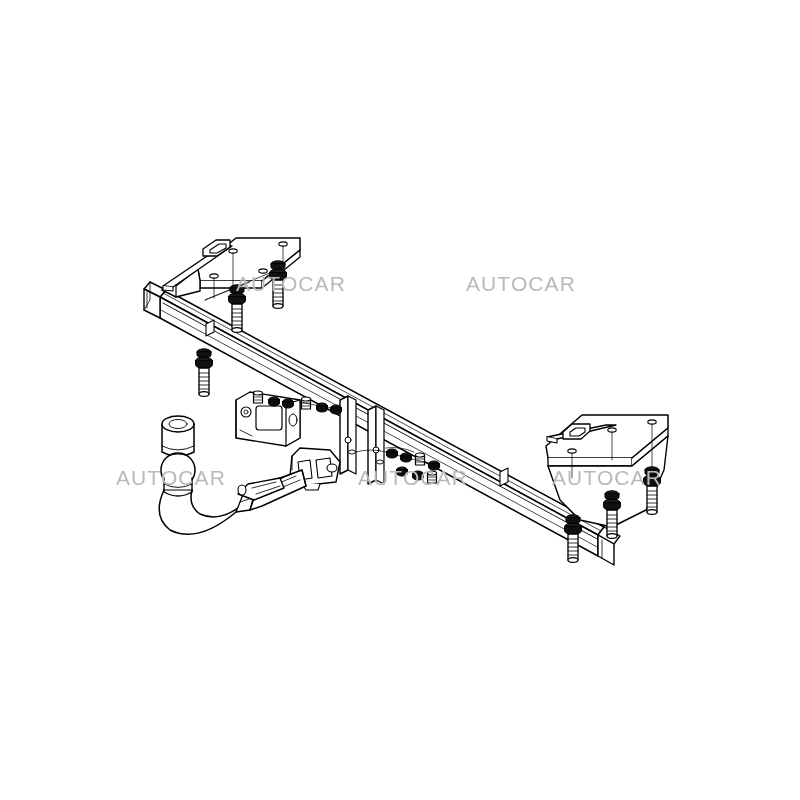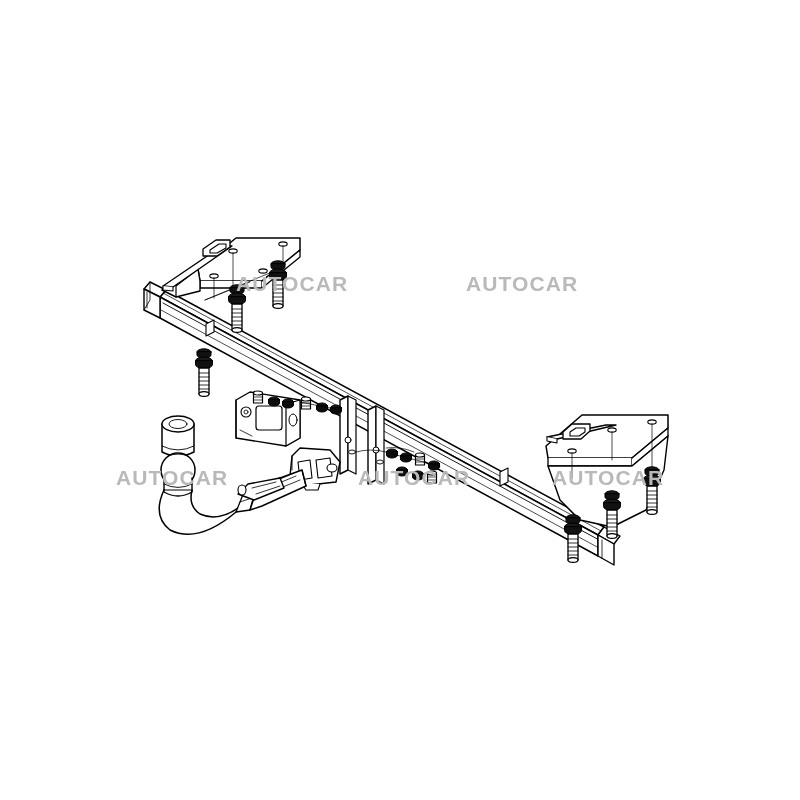--- a/index.html
+++ b/index.html
@@ -22,21 +22,21 @@
     left: 0;
     top: 0;
     width: 800px;
     height: 800px;
   }
   .wm {
     position: absolute;
     color: #b9b9b9;
     font-family: "Liberation Sans", sans-serif;
     font-size: 21px;
-    font-weight: bold;
+    font-weight: normal;
     letter-spacing: 1.1px;
     white-space: nowrap;
     user-select: none;
   }
   #wm-1 { left: 236px; top: 272px; }
   #wm-2 { left: 466px; top: 272px; }
   #wm-3 { left: 116px; top: 466px; }
   #wm-4 { left: 358px; top: 466px; }
   #wm-5 { left: 552px; top: 466px; }
 </style>

